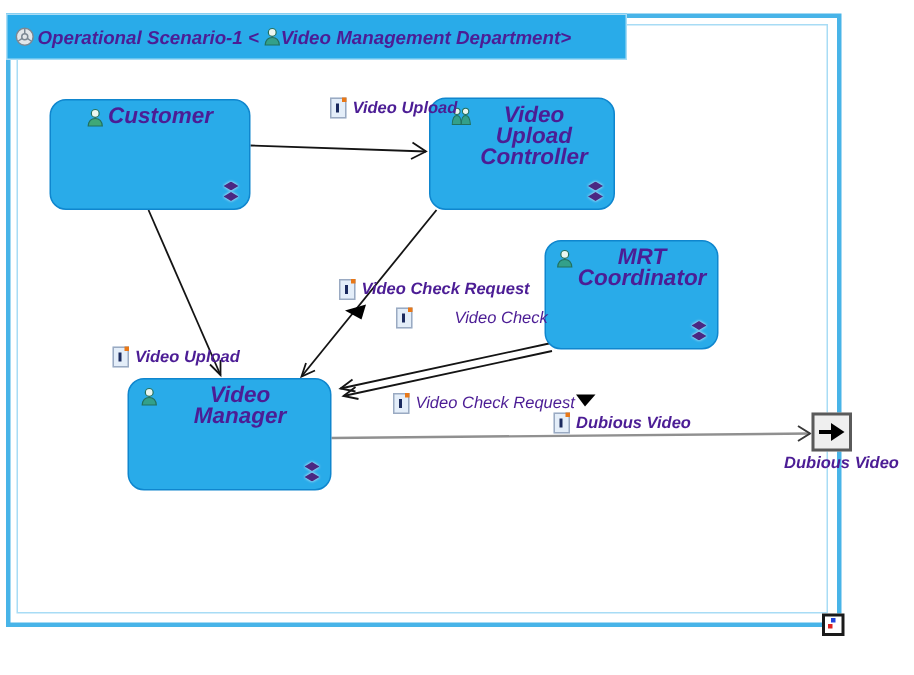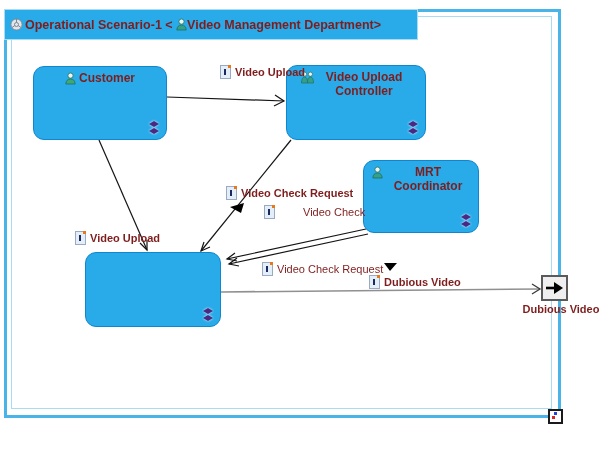--- a/index.html
+++ b/index.html
@@ -1,38 +1,38 @@
 <!DOCTYPE html>
 <html style="--node-fill: #29ABE9; --node-border: #0F86CE; --frame: #48B4E8; --frame-light: #A8DCF5; --decorator: #4B2882; --gray-line: #909090;"><head>
 <meta charset="utf-8">
 <style>
   :root{
     --node-fill:#29ABE9; --node-border:#0F86CE; --frame:#48B4E8; --frame-light:#A8DCF5;
     --decorator:#4B2882; --gray-line:#909090;
   }
   html,body{margin:0;padding:0;background:#fff;}
   #canvas{position:relative;width:609px;height:450px;background:#fff;overflow:hidden;
-          font-family:"Liberation Sans",sans-serif;color:#7f1d1d;}
+          font-family:"Liberation Sans",sans-serif;color:#4c1d95;font-style:italic;}
   
   .frame-outer{position:absolute;left:4px;top:9px;width:551px;height:403px;
                border:3px solid var(--frame);z-index:1;}
   .frame-inner{position:absolute;left:11px;top:16px;width:539px;height:391px;
                border:1px solid var(--frame-light);z-index:1;}
   .title-tab{position:absolute;left:4px;top:9px;width:414px;height:31px;background:var(--node-fill);
              border:1px solid var(--frame-light);display:flex;align-items:center;padding-left:5px;
              font-size:12.5px;font-weight:bold;z-index:5;box-sizing:border-box;white-space:pre;}
   .resize-chip{position:absolute;left:548px;top:409px;width:11px;height:11px;background:#fff;
                border:2px solid #1a1a1a;z-index:6;}
   .resize-chip .b{position:absolute;left:4px;top:1px;width:3px;height:3px;background:#2244dd;}
   .resize-chip .r{position:absolute;left:2px;top:5px;width:3px;height:3px;background:#dd2222;}
   
   .node{position:absolute;background:var(--node-fill);border:1px solid var(--node-border);
         border-radius:11px;z-index:3;box-sizing:border-box;}
   .node-head{display:flex;justify-content:center;align-items:flex-start;padding:4px 8px 0 8px;
-             font-size:12px;font-weight:bold;text-align:center;line-height:14px;}
+             font-size:15px;font-weight:bold;text-align:center;line-height:14px;}
   .node-head svg{flex:0 0 auto;margin-right:3px;margin-top:1px;}
   .decorator{position:absolute;right:7px;bottom:5px;display:flex;flex-direction:column;gap:1px;
              filter:drop-shadow(0 0 1px rgba(255,255,255,.95));}
   .diamond{width:10px;height:6px;background:var(--decorator);
            clip-path:polygon(50% 0,100% 50%,50% 100%,0 50%);}
   
   .exlabel{position:absolute;z-index:4;font-size:11px;white-space:nowrap;display:flex;align-items:center;}
   .exlabel.bold{font-weight:bold;padding-left:32px;}
   .chip{position:relative;width:9px;height:12px;background:#E4EEF9;border:1px solid #9AAAC2;
         margin-right:4px;flex:0 0 auto;}
@@ -106,21 +106,21 @@
         <path d="M0.8 12 Q1.2 7 5.5 7 Q9.8 7 10.2 12 Z" fill="#3FA877" stroke="#22705E" stroke-width="0.8"></path>
       </svg>
       <span>Customer</span>
     </div>
     <div class="decorator">
       <div class="diamond"></div>
         <div class="diamond"></div>
     </div>
   </div>
 
-  <div class="node" style="left:286px;top:65px;width:140px;height:75px;">
+  <div class="node" style="left:286px;top:65px;width:124px;height:75px;">
     <div class="node-head" style="padding-left:14px;padding-right:14px;">
       <svg width="13" height="13" viewBox="0 0 13 13">
         <circle cx="3.6" cy="3.2" r="2.1" fill="#EAF6F0" stroke="#22705E" stroke-width="0.7"></circle>
         <circle cx="9.4" cy="3.2" r="2.1" fill="#EAF6F0" stroke="#22705E" stroke-width="0.7"></circle>
         <path d="M0.4 12 Q0.8 6 3.6 6 Q6.4 6 6.5 12 Z" fill="#33A08A" stroke="#22705E" stroke-width="0.7"></path>
         <path d="M6.5 12 Q6.6 6 9.4 6 Q12.2 6 12.6 12 Z" fill="#33A08A" stroke="#22705E" stroke-width="0.7"></path>
       </svg>
       <span>Video Upload Controller</span>
     </div>
     <div class="decorator">
@@ -137,20 +137,27 @@
       </svg>
       <span>MRT Coordinator</span>
     </div>
     <div class="decorator">
       <div class="diamond"></div>
         <div class="diamond"></div>
     </div>
   </div>
 
   <div class="node" style="left:85px;top:252px;width:136px;height:75px;">
+    <div class="node-head">
+      <svg width="11" height="13" viewBox="0 0 11 13">
+        <circle cx="5.5" cy="3.6" r="2.6" fill="#EAF6F0" stroke="#22705E" stroke-width="0.8"></circle>
+        <path d="M0.8 12 Q1.2 7 5.5 7 Q9.8 7 10.2 12 Z" fill="#33A08A" stroke="#22705E" stroke-width="0.8"></path>
+      </svg>
+      <span>Video Manager</span>
+    </div>
     <div class="decorator">
       <div class="diamond"></div>
         <div class="diamond"></div>
     </div>
   </div>
 
   <div class="exlabel bold" style="left:188px;top:65px;">
     <span class="chip"></span>
     <span>Video Upload</span>
   </div>

